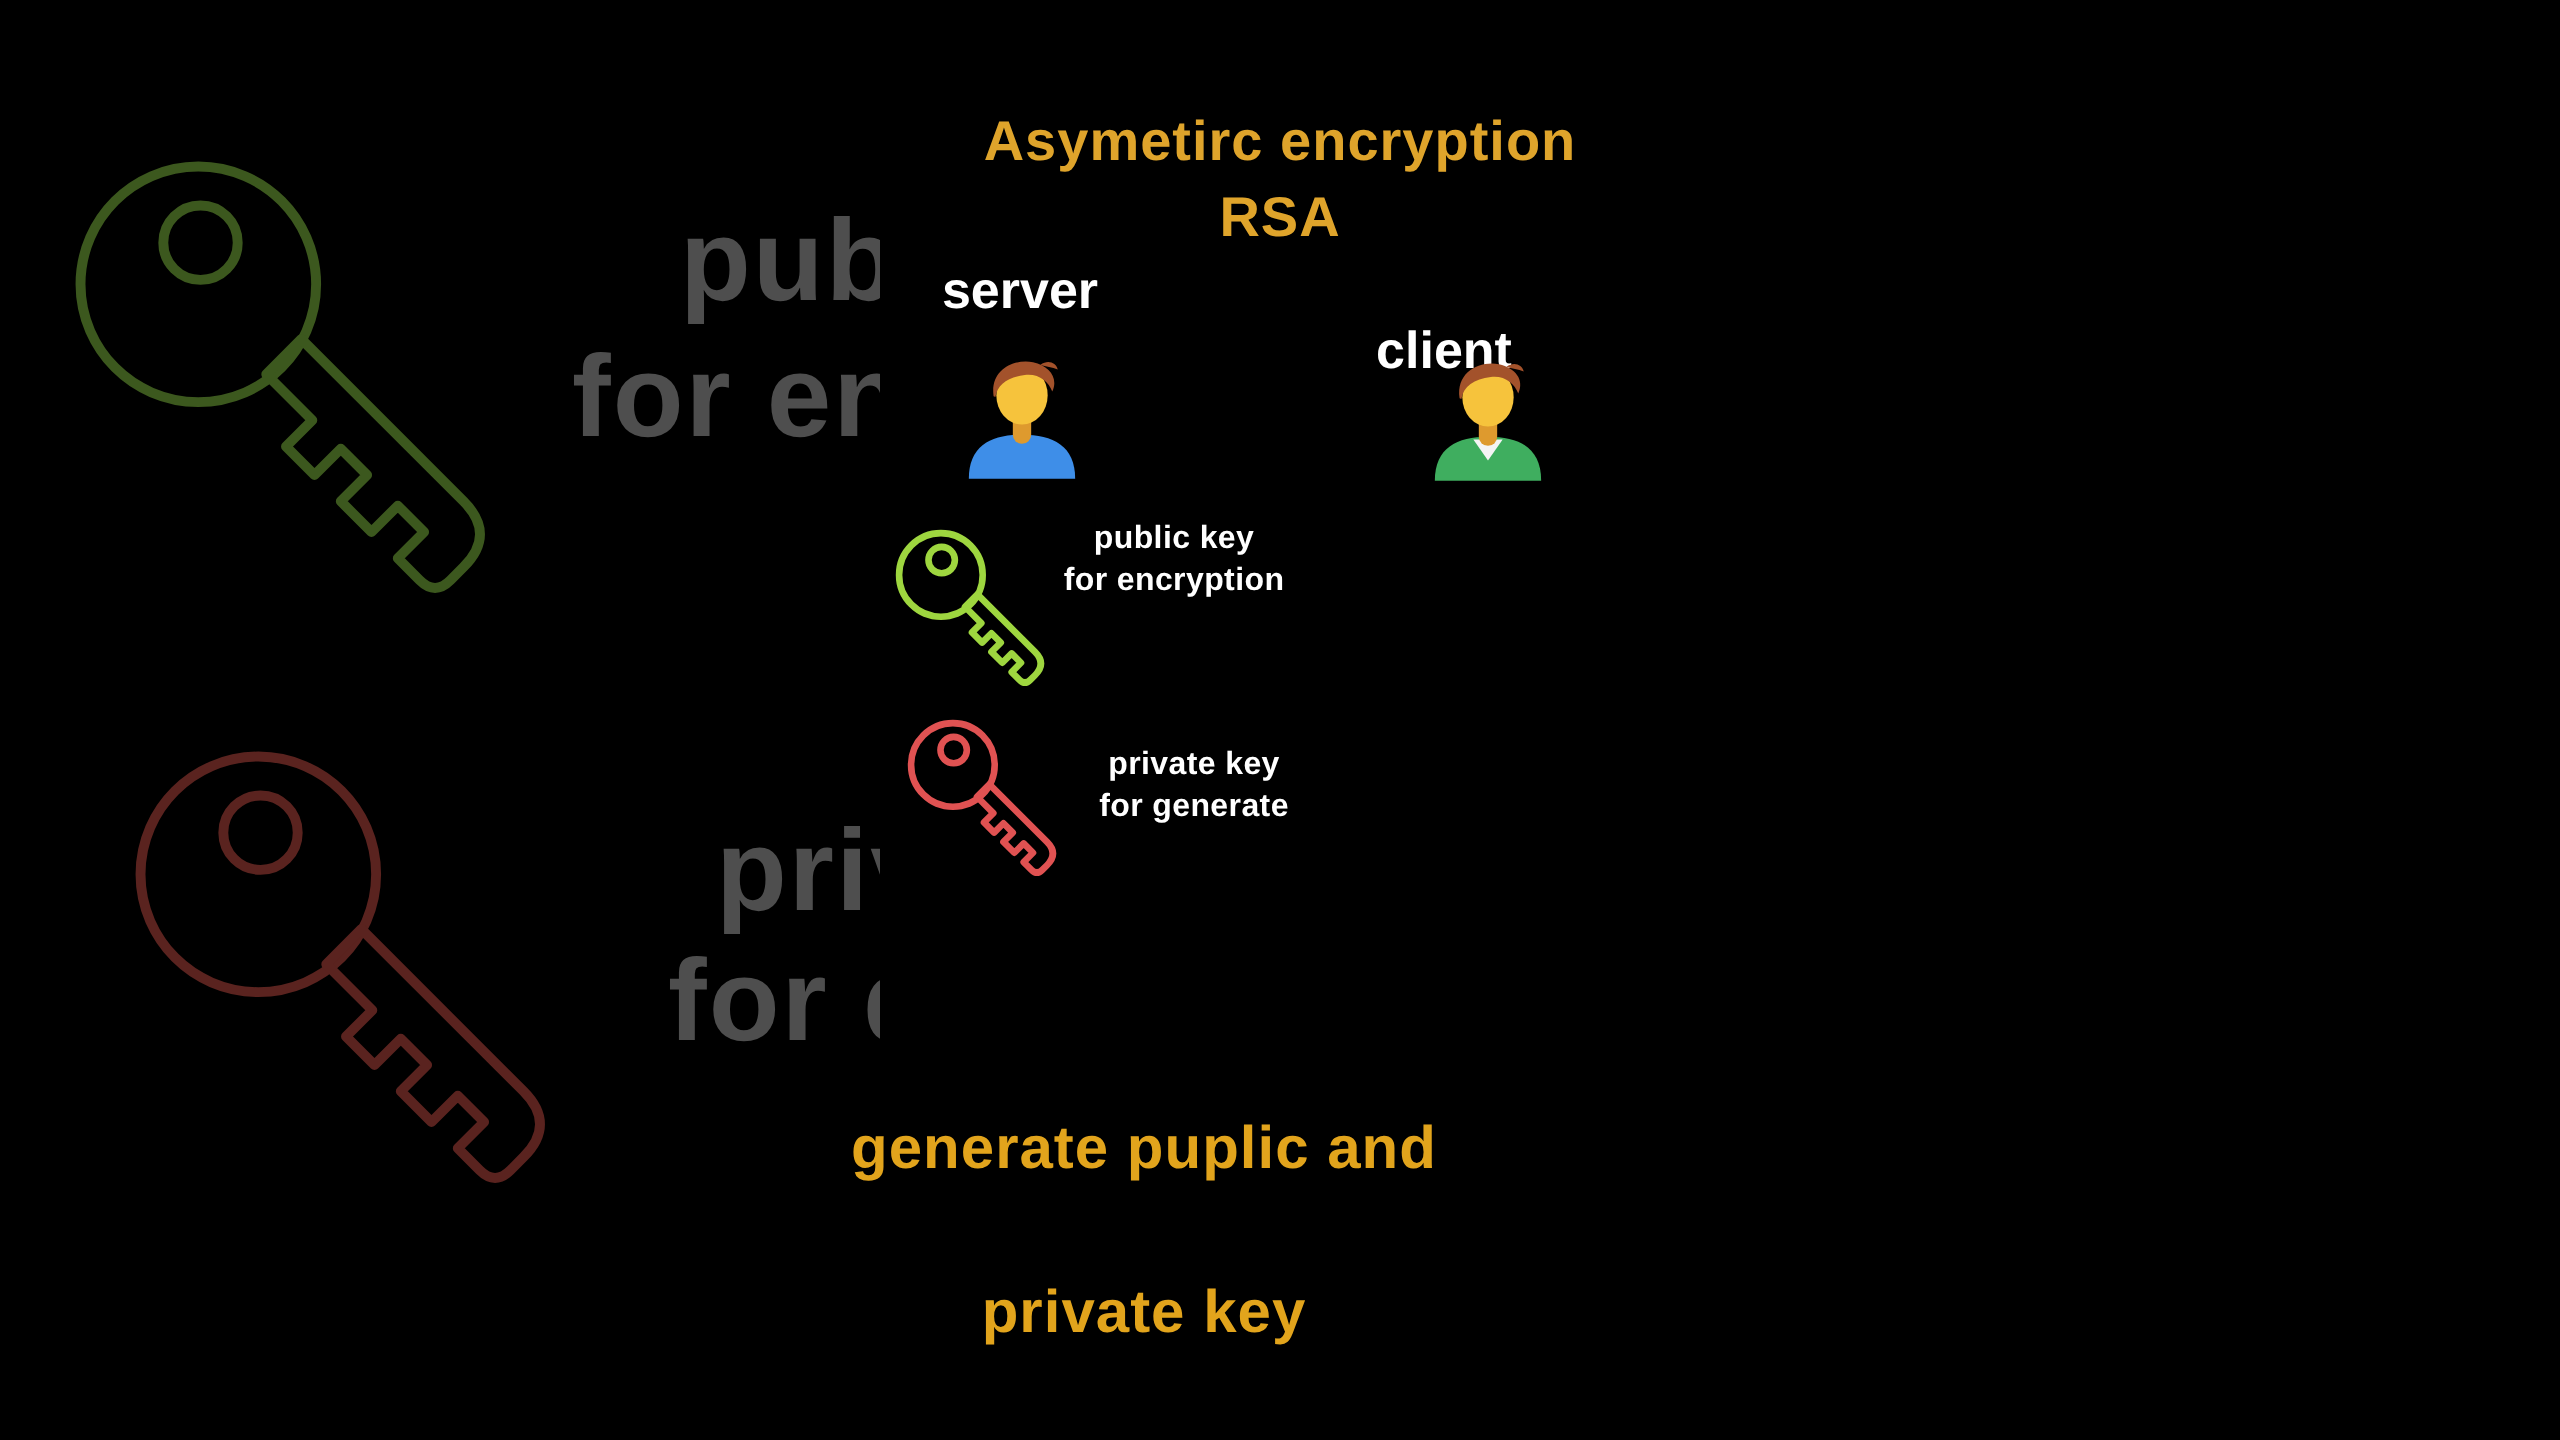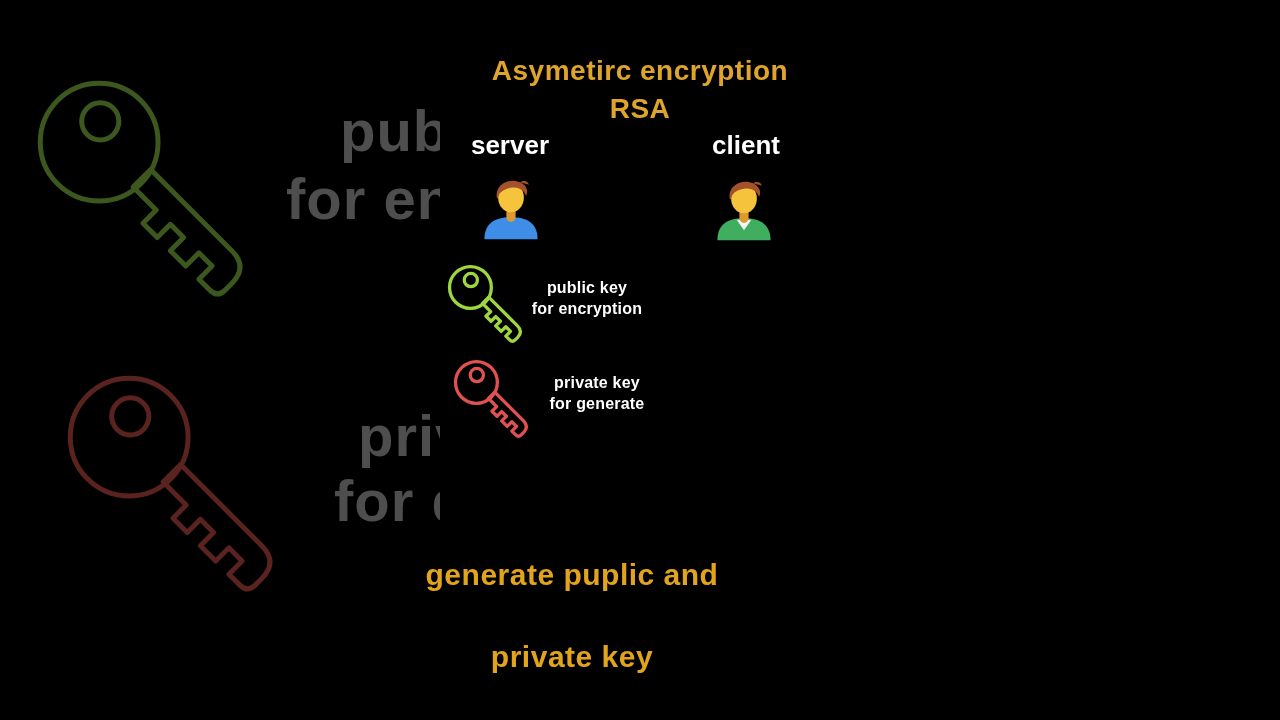--- a/index.html
+++ b/index.html
@@ -20,35 +20,35 @@
   svg.key-big g{stroke-width:1.6;}
   .key-green g{stroke:#9ED63F;}
   .key-red g{stroke:#E05252;}
 
   
   .title{position:absolute;left:0;top:52px;width:1280px;text-align:center;
          color:#DFA42B;font-size:28px;font-weight:800;line-height:38px;letter-spacing:.5px;}
   .party-label{position:absolute;top:130px;width:140px;text-align:center;
          color:#FFFFFF;font-size:26px;font-weight:800;line-height:30px;}
   .party-server{left:440px;}
-  .party-client{left:676px;}
+  .party-client{left:652px;margin-top:30px;}
 
   .avatar{position:absolute;width:66px;height:66px;}
   .avatar-server{left:478px;top:177px;}
   .avatar-client{left:711px;top:178px;}
   .avatar .face{fill:#F6C33C;}
   .avatar .neck{fill:#DE9A2E;}
   .avatar .hair{fill:#A3522B;}
   .avatar-server .shirt{fill:#3E8EE8;}
   .avatar-client .shirt{fill:#3FAE5F;}
   .avatar .collar{fill:#F4F4F4;}
 
   .legend-caption{position:absolute;color:#FFFFFF;font-weight:800;font-size:16px;
          line-height:20.5px;text-align:center;width:200px;letter-spacing:.2px;}
-  .caption-public{left:487px;top:278px;}
+  .caption-public{left:487px;top:260px;}
   .caption-private{left:497px;top:373px;}
 
   .footer-line{position:absolute;left:0;width:1144px;text-align:center;
          color:#E2A41C;font-size:30px;font-weight:800;letter-spacing:.5px;line-height:36px;}
   .footer-1{top:557px;}
   .footer-2{top:639px;}
 </style>
 </head>
 <body>
 

